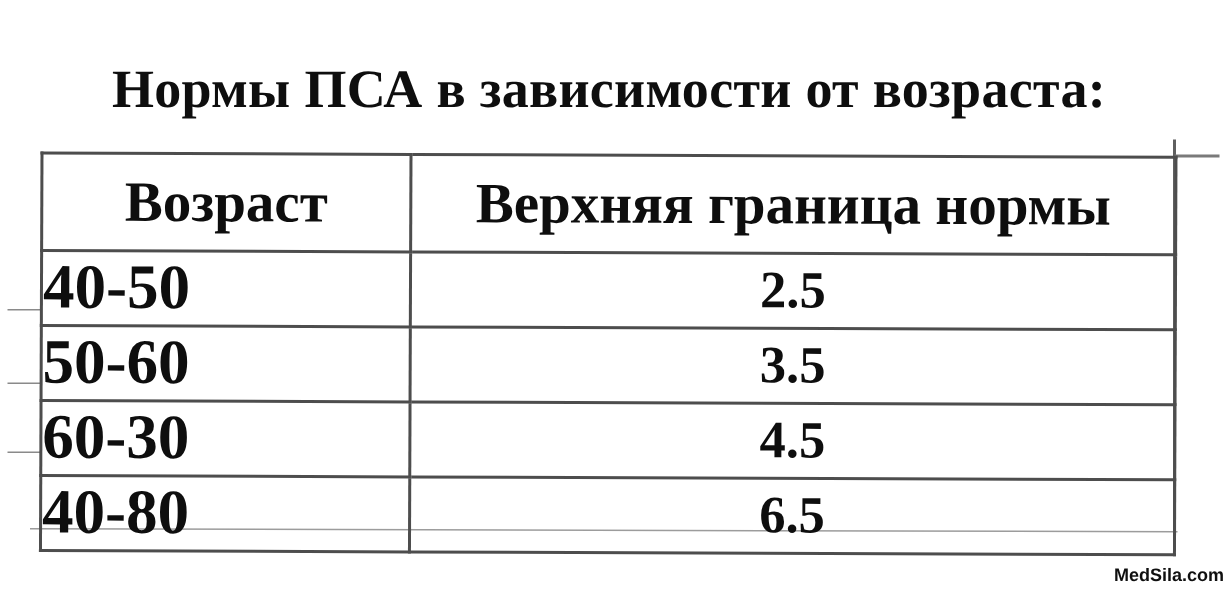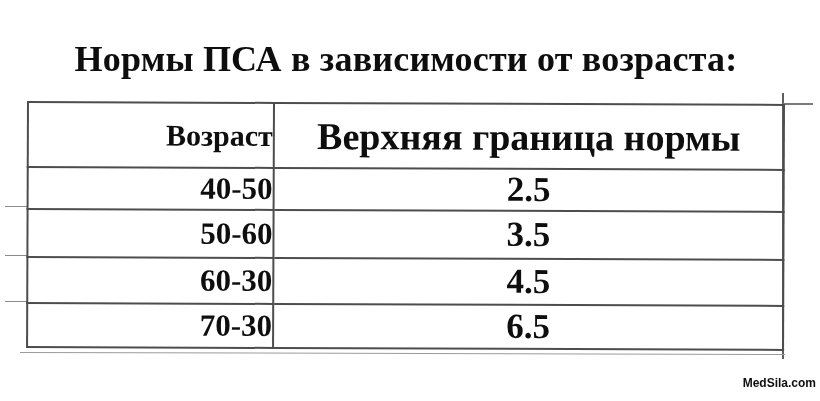--- a/index.html
+++ b/index.html
@@ -50,32 +50,32 @@
     overflow: hidden;
   }
   .col-age { width: 246px; }
   .col-limit { width: 510px; }
   tr.header-row { height: 65px; }
   tr.data-row-0 { height: 41px; }
   tr.data-row-1 { height: 48px; }
   tr.data-row-2 { height: 46px; }
   tr.data-row-3 { height: 44px; }
   th.age-header {
-    text-align: right;
+    text-align: center;
     padding-left: 20px;
-    font-size: 30px;
+    font-size: 38px;
   }
   th.limit-header {
     text-align: center;
     font-size: 38px;
   }
   td.age-cell {
-    text-align: right;
+    text-align: left;
     padding-right: 72px;
-    font-size: 31px;
+    font-size: 42px;
   }
   td.limit-cell {
     text-align: center;
     padding-left: 88px;
     font-size: 35px;
   }
   
   .artifact {
     position: absolute;
     background: #8a8a8a;
@@ -135,20 +135,20 @@
     </tr>
     <tr class="data-row-1">
       <td class="age-cell">50-60</td>
       <td class="limit-cell">3.5</td>
     </tr>
     <tr class="data-row-2">
       <td class="age-cell">60-30</td>
       <td class="limit-cell">4.5</td>
     </tr>
     <tr class="data-row-3">
-      <td class="age-cell">70-30</td>
+      <td class="age-cell">40-80</td>
       <td class="limit-cell">6.5</td>
     </tr>
   </tbody>
     </table>
 </div>
 
 <div class="watermark">MedSila.com</div>
 
 </body></html>

